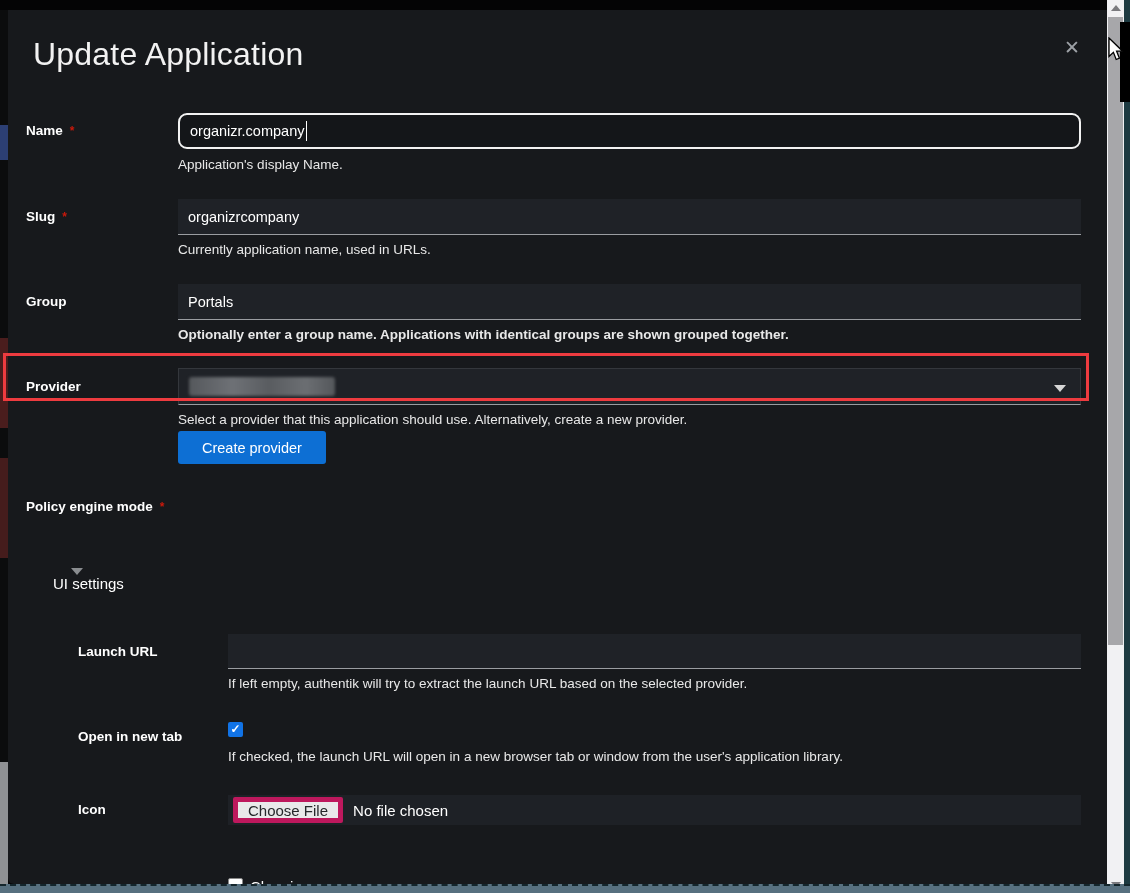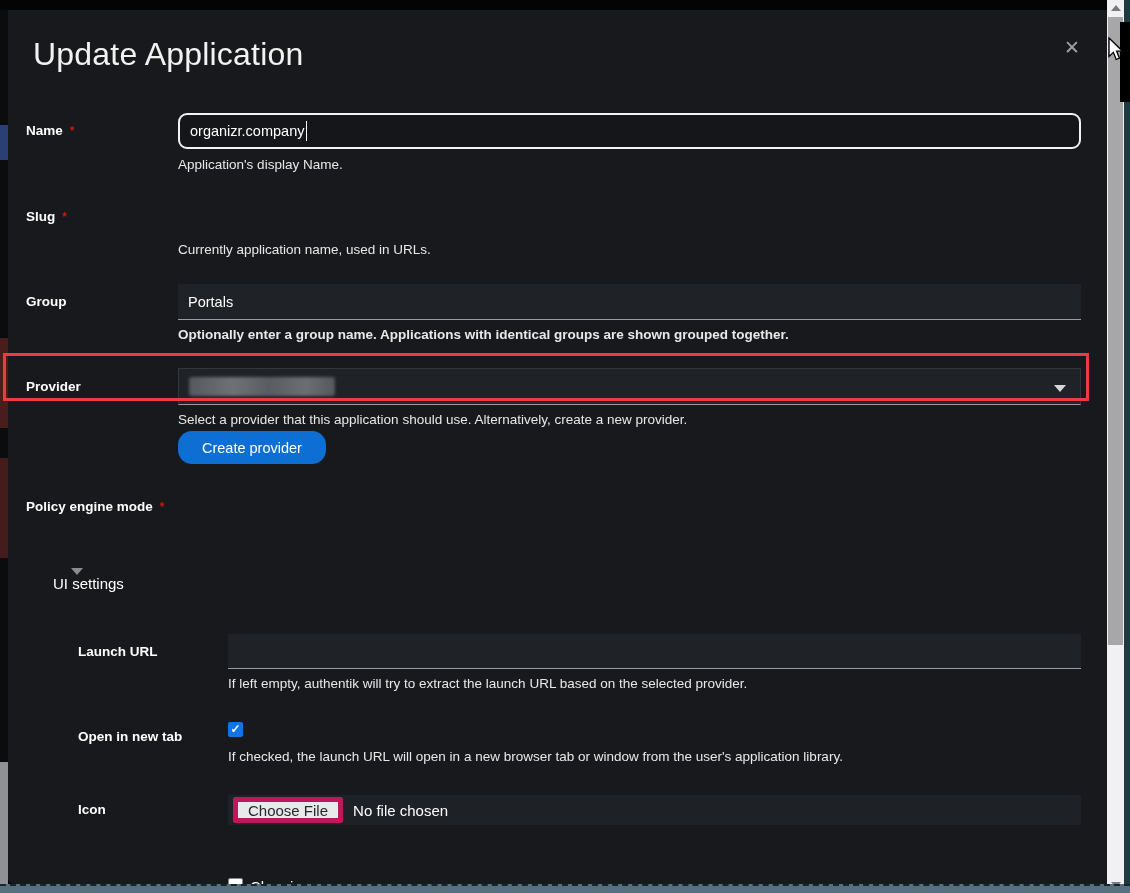--- a/index.html
+++ b/index.html
@@ -45,21 +45,21 @@
   .caret-text { position:relative; }
   .caret-text::after { content:""; position:absolute; right:-3px; top:-2px; width:1px; height:20px; background:#fff; }
 
   .redacted { width:146px; height:19px; border-radius:3px; filter:blur(1.6px);
               background:linear-gradient(90deg,#55585c,#6e7176 30%,#595c60 55%,#6b6e72 80%,#54575b); }
 
   .provider-annotation { position:absolute; left:3px; top:353px; width:1086px; height:48px;
                          border:3px solid #ee3b3f; pointer-events:none; z-index:5; }
 
   .btn-primary { position:absolute; left:170px; top:421px; height:33px; padding:0 24px;
-                 background:#0d6fd4; color:#fff; border:none; border-radius:14px;
+                 background:#0d6fd4; color:#fff; border:none; border-radius:3px;
                  font-size:14.5px; font-family:"Liberation Sans", sans-serif; cursor:pointer; }
 
   .expand-header { position:absolute; left:45px; top:558px; display:flex; align-items:center; cursor:pointer;flex-direction:column; }
   .chevron { width:0; height:0; border-left:6px solid transparent; border-right:6px solid transparent;
              border-top:7px solid #8a8d90; margin-right:22px; }
   .expand-label { font-size:15px; color:#fff; }
 
   .checkbox { position:absolute; width:15px; height:15px; border-radius:2px; cursor:pointer; }
   .checkbox-checked { background:#1173e6; color:#fff; font-size:12px; font-weight:bold;
                       text-align:center; line-height:15px; }
@@ -113,20 +113,21 @@
     <span>Name</span><span class="req">*</span>
   </div>
   <div class="txt-input txt-input-focused" style="top:103px; display:flex; align-items:center;">
     <span class="caret-text">organizr.company</span>
   </div>
   <div class="helper" style="top:147px;">Application's display Name.</div>
 
   <div class="row-label" style="left:18px; top:199px;">
     <span>Slug</span><span class="req">*</span>
   </div>
+  <input class="txt-input" style="top: 189px;" value="organizrcompany">
   <div class="helper" style="top:232px;">Currently application name, used in URLs.</div>
 
   <div class="row-label" style="left:18px; top:284px;">Group</div>
   <input class="txt-input" style="top: 274px;" value="Portals">
   <div class="helper" style="top:317px;font-weight:bold;">Optionally enter a group name. Applications with identical groups are shown grouped together.</div>
 
   <div class="row-label" style="left:18px; top:369px;">Provider</div>
   <div class="select-box" style="top:358px;">
     <span class="redacted"></span>
     <span class="select-caret"></span>

